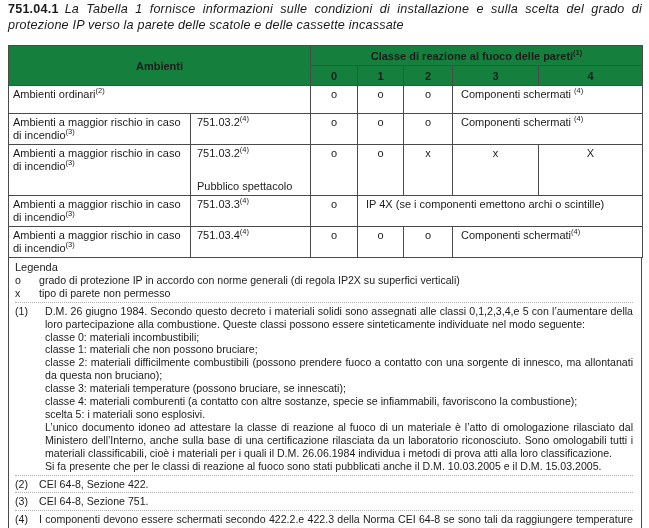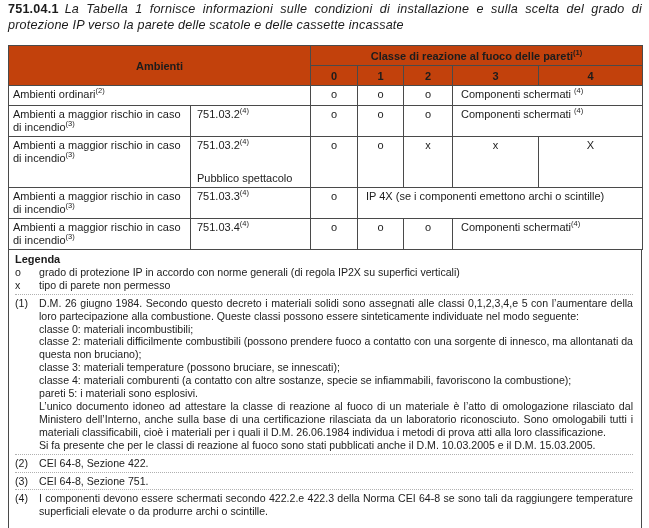--- a/index.html
+++ b/index.html
@@ -7,36 +7,36 @@
   body { font-family:"Liberation Sans","DejaVu Sans",sans-serif; color:#1c1c1c; }
   .page { padding:1px 7px 0 8px; }
 
   
   .intro { width:634px; font-size:12.6px; line-height:16px; text-align:justify; font-style:italic; margin-bottom:12px; letter-spacing:.2px; }
   .clause { font-weight:bold; font-style:normal; margin-right:6px; }
 
   
   table { border-collapse:collapse; table-layout:fixed; width:634px; }
   th, td { border:1px solid #4a4a4a; font-size:11px; vertical-align:top; }
-  thead th { background:#c2410c; font-weight:bold; text-align:center; vertical-align:middle; }
+  thead th { background:#15803d; font-weight:bold; text-align:center; vertical-align:middle; }
   td.lbl { padding:2px 3px 2px 4px; line-height:13px; }
   td.ref { padding:2px 3px 2px 6px; line-height:13px; }
   td.val { text-align:center; padding-top:2px; }
   td.merged { padding:2px 3px 2px 8px; }
   sup { font-size:7.5px; line-height:0; }
   .ref-line2 { margin-top:20px; }
 
   
   .legend { width:634px; border:1px solid #4a4a4a; border-top:none; height:287px; padding:3px 8px 0 6px; font-size:10.6px; line-height:12.9px; overflow:hidden; }
-  .legend-title { font-weight:bold; font-size:11px; }
+  .legend-title { font-weight:normal; font-size:11px; }
   .lrow { display:grid; grid-template-columns:24px 1fr; }
   .lrow .marker { }
   .lrow .ltext { text-align:justify; }
   .note { padding-top:2px; margin-top:2px; border-top:1px dotted #b0b0b0; }
-  .note .ltext div { text-align:justify; }
+  .note .ltext div { text-align:justify;margin-left:6px; }
 </style>
 </head>
 <body>
 
 <div class="page">
 
   <p class="intro"><span class="clause">751.04.1</span><span>La Tabella 1 fornisce informazioni sulle condizioni di installazione e sulla scelta del grado di protezione IP verso la parete delle scatole e delle cassette incassate</span></p>
 
   <table>
     <colgroup>
@@ -55,21 +55,21 @@
       </tr>
       <tr style="height:20px">
         <th>0</th>
         <th>1</th>
         <th>2</th>
         <th>3</th>
         <th>4</th>
       </tr>
     </thead>
     <tbody>
-      <tr style="height:20px">
+      <tr style="height:28px">
         <td class="lbl" colspan="2"><span>Ambienti ordinari</span><sup>(2)</sup></td>
         <td class="val">o</td>
         <td class="val">o</td>
         <td class="val">o</td>
         <td class="merged" colspan="2"><span>Componenti schermati </span><sup>(4)</sup></td>
       </tr>
       <tr style="height:27px">
         <td class="lbl"><span>Ambienti a maggior rischio in caso di incendio</span><sup>(3)</sup></td>
         <td class="ref"><span>751.03.2</span><sup>(4)</sup></td>
         <td class="val">o</td>
@@ -114,24 +114,25 @@
     </div>
     <div class="lrow">
       <span class="marker">x</span>
       <span class="ltext">tipo di parete non permesso</span>
     </div>
     <div class="lrow note">
       <span class="marker">(1)</span>
       <span class="ltext">
         <div>D.M. 26 giugno 1984. Secondo questo decreto i materiali solidi sono assegnati alle classi 0,1,2,3,4,e 5 con l’aumentare della loro partecipazione alla combustione. Queste classi possono essere sinteticamente individuate nel modo seguente:</div>
         <div>classe 0: materiali incombustibili;</div>
+        <div>classe 1: materiali che non possono bruciare;</div>
         <div>classe 2: materiali difficilmente combustibili (possono prendere fuoco a contatto con una sorgente di innesco, ma allontanati da questa non bruciano);</div>
         <div>classe 3: materiali temperature (possono bruciare, se innescati);</div>
         <div>classe 4: materiali comburenti (a contatto con altre sostanze, specie se infiammabili, favoriscono la combustione);</div>
-        <div>pareti 5: i materiali sono esplosivi.</div>
+        <div>scelta 5: i materiali sono esplosivi.</div>
         <div>L’unico documento idoneo ad attestare la classe di reazione al fuoco di un materiale è l’atto di omologazione rilasciato dal Ministero dell’Interno, anche sulla base di una certificazione rilasciata da un laboratorio riconosciuto. Sono omologabili tutti i materiali classificabili, cioè i materiali per i quali il D.M. 26.06.1984 individua i metodi di prova atti alla loro classificazione.</div>
         <div>Si fa presente che per le classi di reazione al fuoco sono stati pubblicati anche il D.M. 10.03.2005 e il D.M. 15.03.2005.</div>
       </span>
     </div>
     <div class="lrow note">
       <span class="marker">(2)</span>
       <span class="ltext">CEI 64-8, Sezione 422.</span>
     </div>
     <div class="lrow note">
       <span class="marker">(3)</span>

